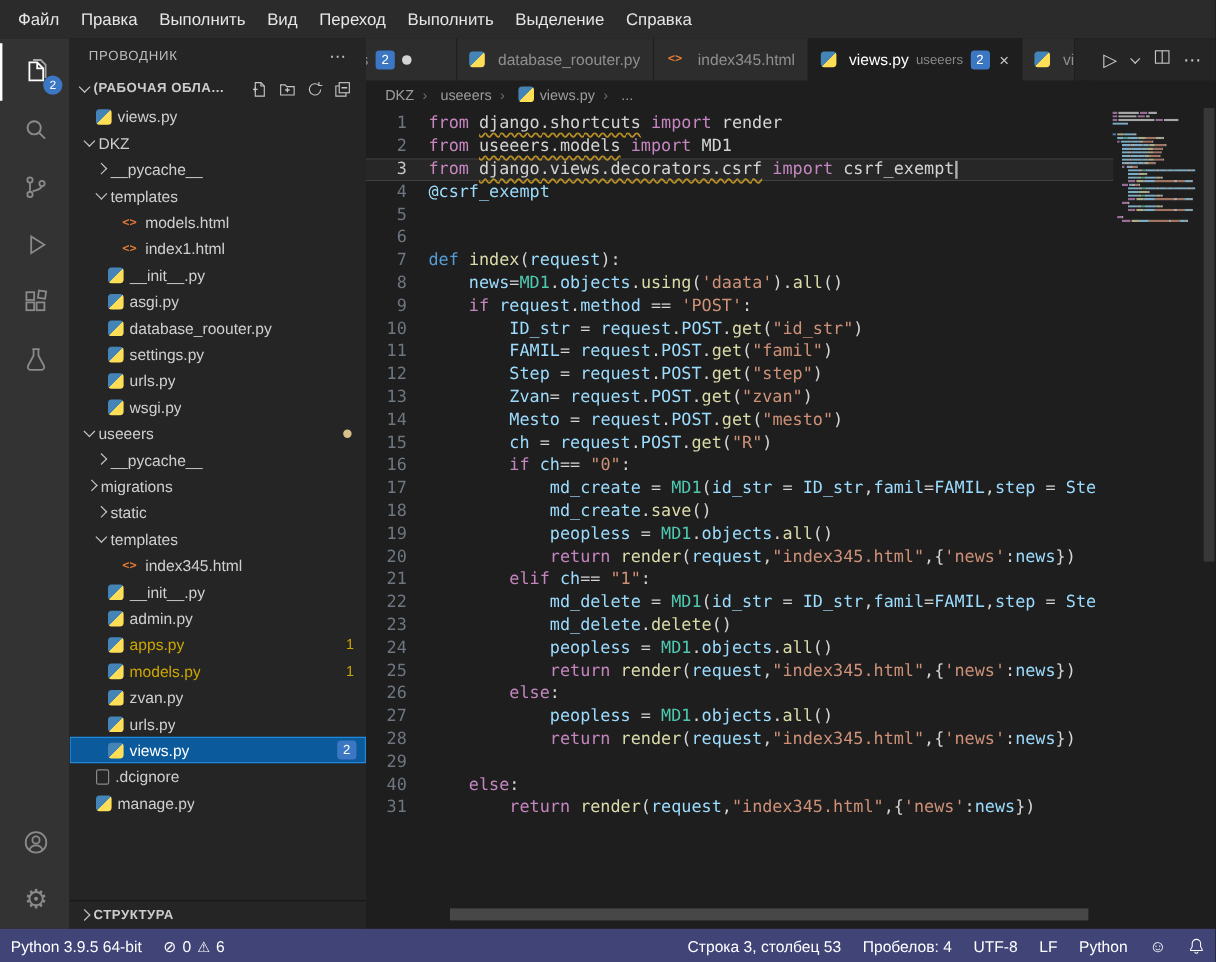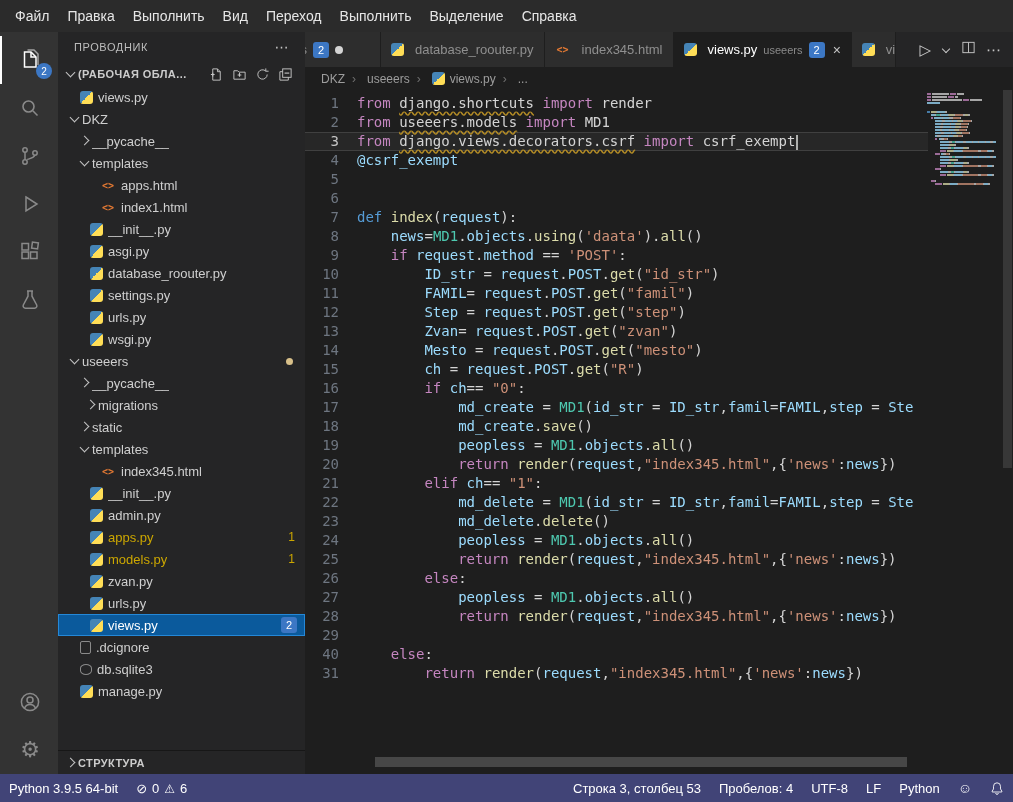--- a/index.html
+++ b/index.html
@@ -223,21 +223,21 @@
         <div class="trow" style="padding-left: 18px;">
           <span class="chev right"></span>
           <span class="tlabel">__pycache__</span>
         </div>
         <div class="trow" style="padding-left: 18px;">
           <span class="chev down"></span>
           <span class="tlabel">templates</span>
         </div>
         <div class="trow" style="padding-left: 42px;">
           <span class="ficon icon-html"></span>
-          <span class="tlabel">apps.html</span>
+          <span class="tlabel">models.html</span>
         </div>
         <div class="trow" style="padding-left: 42px;">
           <span class="ficon icon-html"></span>
           <span class="tlabel">index1.html</span>
         </div>
         <div class="trow" style="padding-left: 32px;">
           <span class="ficon icon-python"></span>
           <span class="tlabel">__init__.py</span>
         </div>
         <div class="trow" style="padding-left: 32px;">
@@ -262,21 +262,21 @@
         </div>
         <div class="trow" style="padding-left: 8px;">
           <span class="chev down"></span>
           <span class="tlabel">useeers</span>
           <span class="tree-dot"></span>
         </div>
         <div class="trow" style="padding-left: 18px;">
           <span class="chev right"></span>
           <span class="tlabel">__pycache__</span>
         </div>
-        <div class="trow" style="padding-left: 24px; text-align: right;">
+        <div class="trow" style="padding-left: 10px; text-align: right;">
           <span class="chev right"></span>
           <span class="tlabel">migrations</span>
         </div>
         <div class="trow" style="padding-left: 18px;">
           <span class="chev right"></span>
           <span class="tlabel">static</span>
         </div>
         <div class="trow" style="padding-left: 18px;">
           <span class="chev down"></span>
           <span class="tlabel">templates</span>
@@ -312,24 +312,20 @@
           <span class="tlabel">urls.py</span>
         </div>
         <div class="trow selected" style="padding-left: 32px;">
           <span class="ficon icon-python"></span>
           <span class="tlabel">views.py</span>
           <span class="badge-blue">2</span>
         </div>
         <div class="trow" style="padding-left: 22px;">
           <span class="ficon icon-file"></span>
           <span class="tlabel">.dcignore</span>
-        </div>
-        <div class="trow" style="padding-left: 22px;">
-          <span class="ficon icon-db"></span>
-          <span class="tlabel">db.sqlite3</span>
         </div>
         <div class="trow" style="padding-left: 22px;">
           <span class="ficon icon-python"></span>
           <span class="tlabel">manage.py</span>
         </div>
       </div>
     <div class="sb-section sb-outline">
       <span class="chev right"></span>
       <span class="sec-label">СТРУКТУРА</span>
     </div>

